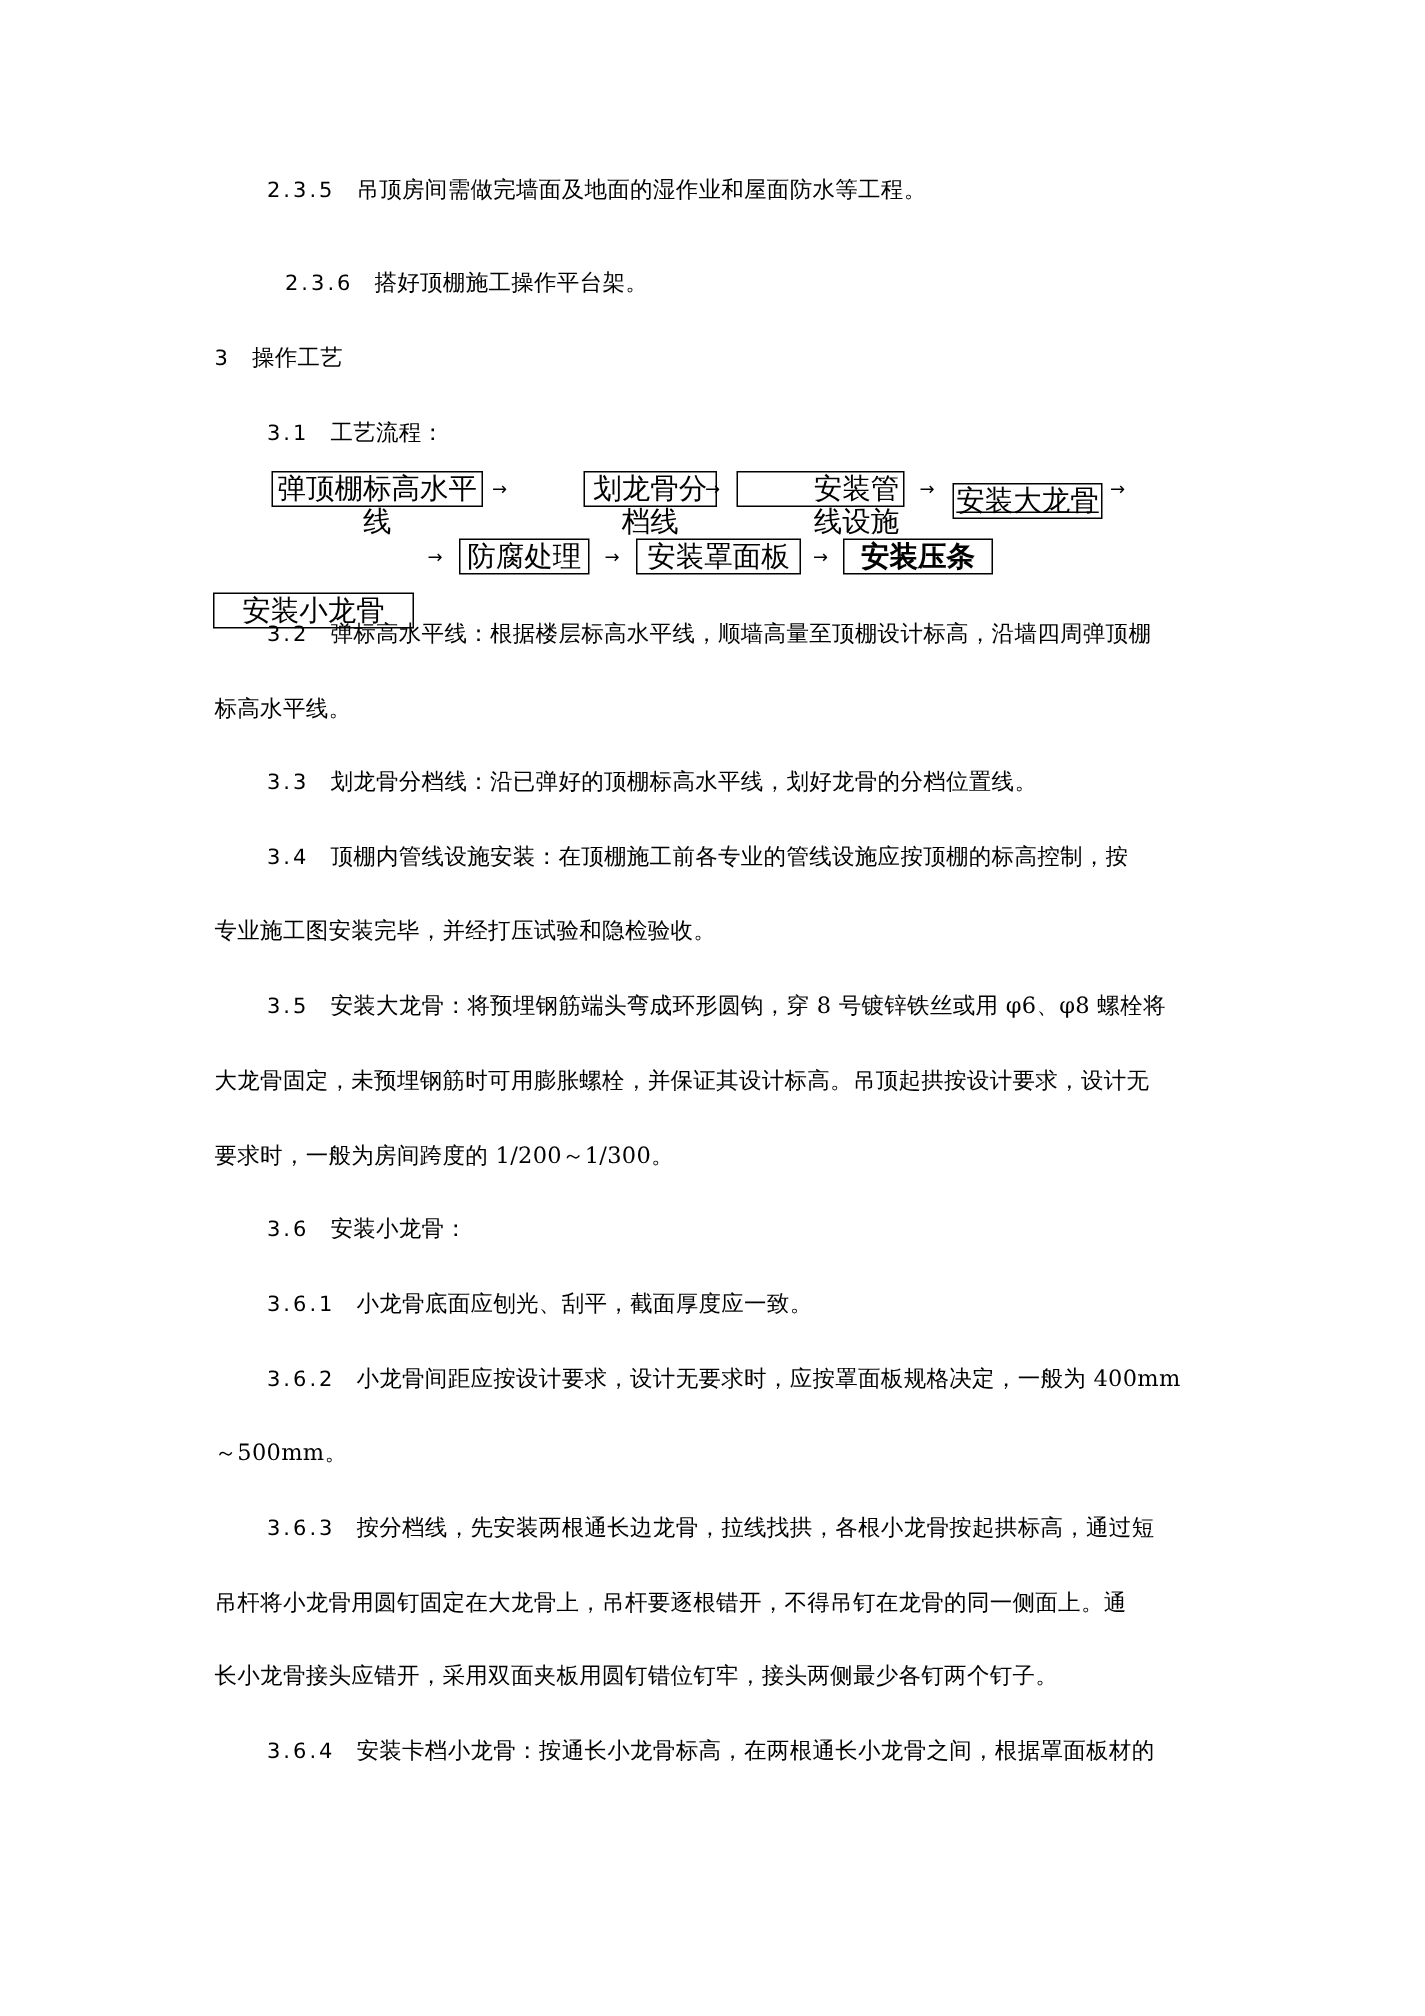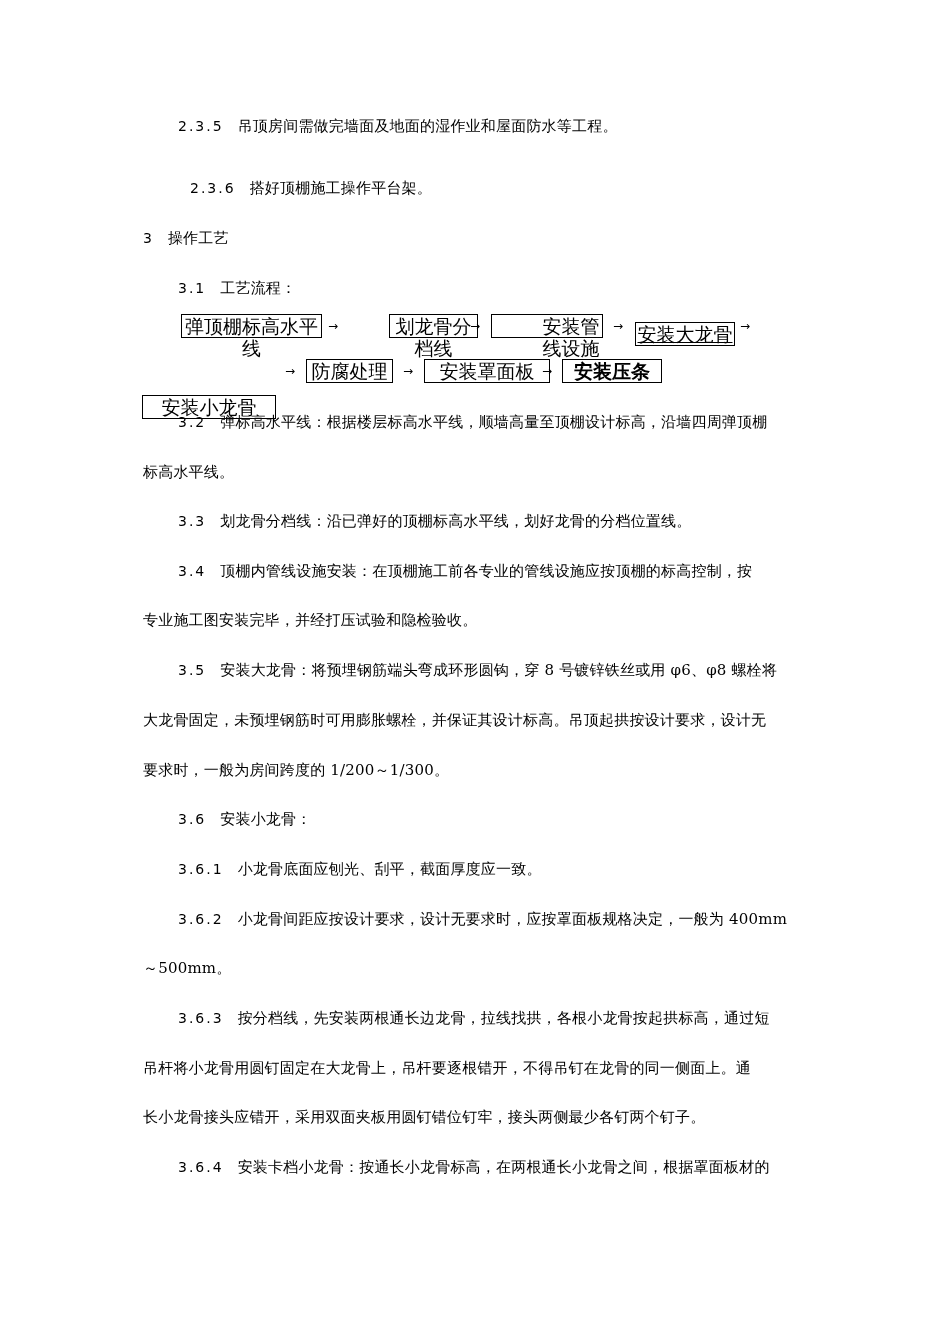--- a/index.html
+++ b/index.html
@@ -39,21 +39,21 @@
     <div class="arrow" style="left:470px; top:316px;">→</div>
     <div class="box" style="left:491px; top:314px; width:112px;padding-left:48px;">安装管线设施</div>
     <div class="arrow" style="left:613px; top:316px;">→</div>
     <div class="box" style="left:635px; top:322px; width:100px;text-decoration:underline;">安装大龙骨</div>
     <div class="arrow" style="left:740px; top:316px;">→</div>
 
     <div class="box" style="left:142px; top:359px; width:134px;margin-top:36px;">安装小龙骨</div>
     <div class="arrow" style="left:285px; top:361px;">→</div>
     <div class="box" style="left:306px; top:359px; width:87px;">防腐处理</div>
     <div class="arrow" style="left:403px; top:361px;">→</div>
-    <div class="box" style="left:424px; top:359px; width:126px;">安装罩面板</div>
+    <div class="box" style="left:424px; top:359px; width:110px;">安装罩面板</div>
     <div class="arrow" style="left:542px; top:361px;">→</div>
     <div class="box" style="left:562px; top:359px; width:100px;font-weight:bold;">安装压条</div>
   </div>
 
   <div class="line" style="left:178px; top:412px;">
     <span class="num">3.2</span><span>弹标高水平线：根据楼层标高水平线，顺墙高量至顶棚设计标高，沿墙四周弹顶棚</span>
   </div>
   <div class="line" style="left:143px; top:462px;">标高水平线。</div>
 
   <div class="line" style="left:178px; top:511px;">

